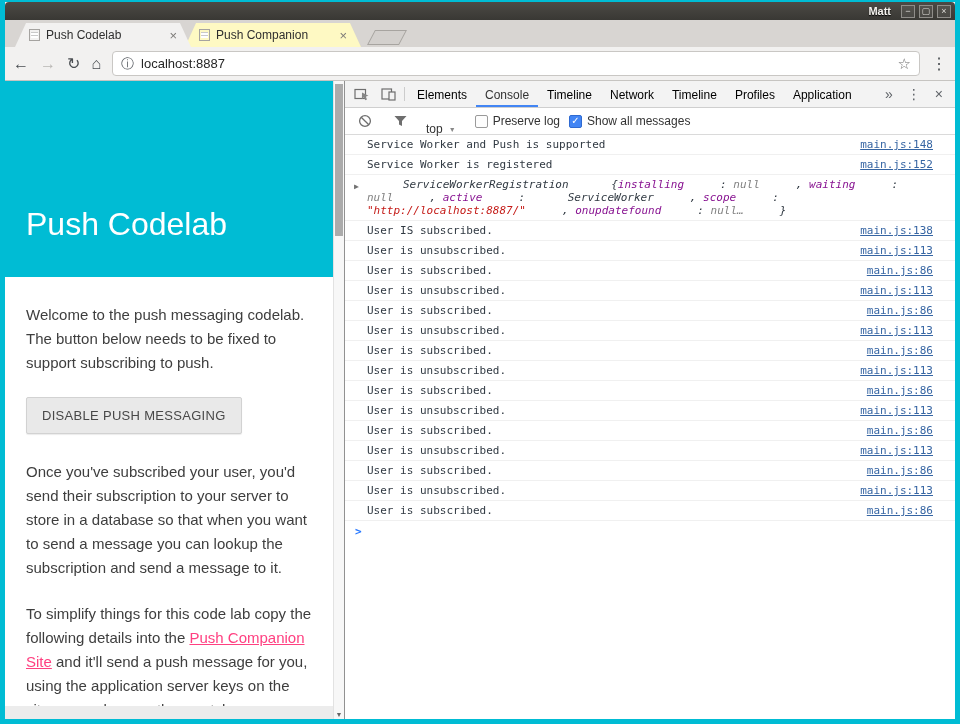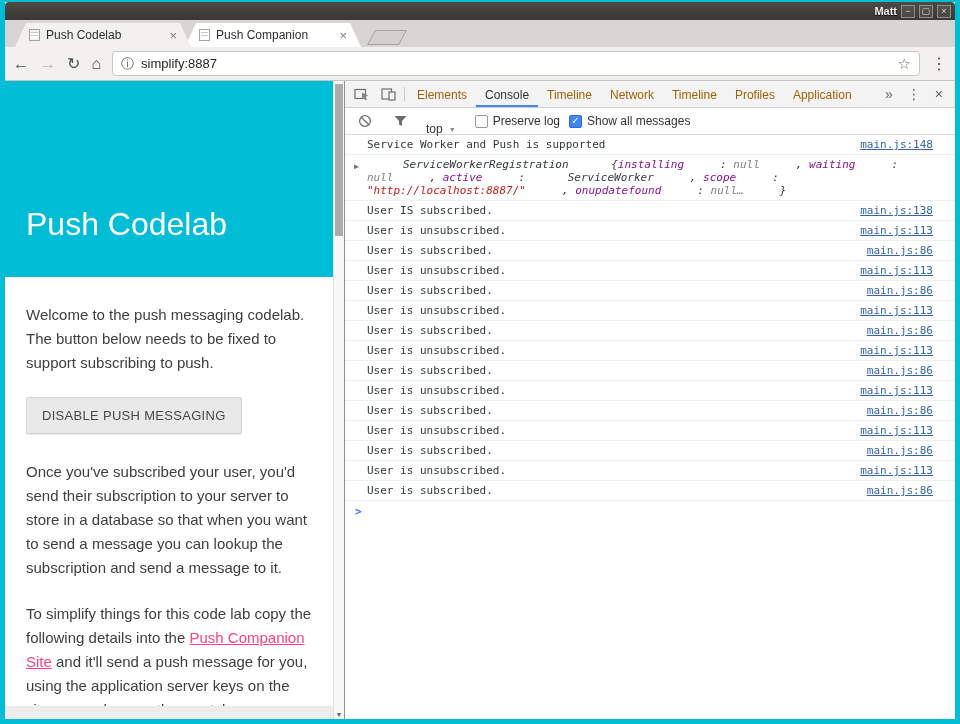--- a/index.html
+++ b/index.html
@@ -6,29 +6,29 @@
     --accent:#00bcd4; --pink:#ff4081; --dtblue:#4285f4;
     --console-link:#3665a3; --key:#881391; --string:#c41a16; --nullc:#808080;
   }
   *{box-sizing:border-box;}
   body{margin:0;font-family:"Liberation Sans",sans-serif;background:#555;}
   .window{width:960px;height:724px;border:5px solid var(--accent);border-top-width:2px;
     display:flex;flex-direction:column;background:#f2f1f0;overflow:hidden;}
   
   .titlebar{height:18px;background:linear-gradient(#4c4a45,#393834);display:flex;align-items:center;
     justify-content:flex-end;padding:0 4px;gap:4px;border-radius:4px 4px 0 0;flex:none;}
-  .tb-user{color:#f5f3ef;font-size:11px;font-weight:bold;margin-right:0;text-shadow:0 1px 1px #000;}
+  .tb-user{color:#f5f3ef;font-size:11px;font-weight:bold;margin-right:6px;text-shadow:0 1px 1px #000;}
   .winbtn{width:14px;height:13px;border:1px solid #8f8d89;color:#dcdad6;font-size:9px;line-height:11px;
     text-align:center;background:rgba(255,255,255,0.07);cursor:default;}
   
   .tabstrip{height:27px;background:#d8d5d2;display:flex;align-items:flex-end;padding:0 0 0 10px;flex:none;}
   .btab{display:flex;align-items:center;gap:6px;height:24px;padding:0 14px;width:176px;
     clip-path:polygon(11px 0,calc(100% - 11px) 0,100% 100%,0 100%);filter:drop-shadow(0 0 1px rgba(0,0,0,0.45));}
   .btab.active{background:#f2f1f0;z-index:2;}
-  .btab.inactive{background:#ffffff;z-index:1;margin-left:-6px;}
+  .btab.inactive{background:#fef9c3;z-index:1;margin-left:-6px;}
   .favicon{width:11px;height:12px;background:#fff;border:1px solid #a5a3a0;flex:none;
     background-image:repeating-linear-gradient(#fff 0 2px,#c9c9c9 2px 3px);background-clip:content-box;padding:2px 1px;}
   .btab-title{flex:1;font-size:12px;color:#2f2f2f;white-space:nowrap;overflow:hidden;text-overflow:ellipsis;}
   .btab-close{color:#7d7b78;font-size:13px;line-height:13px;}
   .newtab{width:32px;height:15px;margin:0 0 2px 10px;background:#d3d0cd;border:1px solid #a7a4a0;
     transform:skewX(-28deg);align-self:flex-end;}
   
   .toolbar{height:34px;background:#f2f1f0;border-bottom:1px solid #c6c4c1;display:flex;align-items:center;
     padding:0 8px;gap:11px;flex:none;}
   .nav{font-size:16px;color:#494d51;line-height:16px;cursor:default;}
@@ -55,21 +55,21 @@
   .page-scrollbar{position:absolute;top:0;right:0;bottom:0;width:11px;background:#f7f7f7;border-left:1px solid #e2e2e2;}
   .sb-thumb{position:absolute;top:3px;left:1px;width:8px;height:152px;background:#ababab;}
   .sb-down{position:absolute;bottom:1px;left:0;width:100%;text-align:center;font-size:7px;color:#666;}
   
   .devtools{flex:1;min-width:0;display:flex;flex-direction:column;background:#fff;border-left:1px solid #919191;}
   .dt-tabbar{height:27px;flex:none;background:#f3f3f3;border-bottom:1px solid #cfcfcf;display:flex;
     align-items:stretch;padding-left:4px;font-size:12px;color:#5a5a5a;}
   .dt-iconbtn{width:26px;display:flex;align-items:center;justify-content:center;flex:none;}
   .dt-sep{width:1px;background:#ccc;margin:6px 3px;}
   .dt-tabs{display:flex;}
-  .dt-tab{padding:7px 9px 0;font-size:12px;color:#a16207;white-space:nowrap;}
+  .dt-tab{padding:7px 9px 0;font-size:12px;color:#000000;white-space:nowrap;}
   .dt-tab.active{color:#333;border-bottom:2px solid var(--dtblue);}
   .dt-right{margin-left:auto;display:flex;align-items:center;gap:14px;padding:0 12px;color:#5f6368;}
   .dt-right span{font-size:14px;}
   .dt-ctoolbar{height:27px;flex:none;border-bottom:1px solid #dadada;display:flex;align-items:center;
     padding:0 7px;gap:9px;font-size:12px;color:#333;}
   .ctx{display:flex;align-items:center;gap:6px;margin:16px 10px 0 4px;}
   .dd{font-size:7px;color:#888;}
   .chk{display:flex;align-items:center;gap:5px;}
   .box{width:13px;height:13px;border:1px solid #9a9a9a;background:#fdfdfd;border-radius:2px;
     display:flex;align-items:center;justify-content:center;}
@@ -116,21 +116,21 @@
     <div class="newtab"></div>
   </div>
 
   <div class="toolbar">
     <span class="nav">←</span>
     <span class="nav disabled">→</span>
     <span class="nav">↻</span>
     <span class="nav">⌂</span>
     <div class="urlbar">
       <span class="info">ⓘ</span>
-      <span class="url">simplify:8887</span>
+      <span class="url">localhost:8887</span>
       <span class="star">☆</span>
     </div>
     <span class="nav">⋮</span>
   </div>
 
   <div class="content">
 
     <div class="page">
       <div class="page-inner">
         <div class="page-header">
@@ -210,20 +210,24 @@
         </label>
       </div>
 
       <div class="dt-console">
         <div>
             <div class="crow">
               <span class="cmsg">Service Worker and Push is supported</span>
               <a class="csrc">main.js:148</a>
             </div>
             <div class="crow">
+              <span class="cmsg">Service Worker is registered</span>
+              <a class="csrc">main.js:152</a>
+            </div>
+            <div class="crow">
               <span class="disclosure">▶</span>
               <span class="preview"><span class="tk-cls">ServiceWorkerRegistration </span><span class="tk-plain">{</span><span class="tk-key">installing</span><span class="tk-plain">: </span><span class="tk-null">null</span><span class="tk-plain">, </span><span class="tk-key">waiting</span><span class="tk-plain">: </span><span class="tk-null">null</span><span class="tk-plain">, </span><span class="tk-key">active</span><span class="tk-plain">: </span><span class="tk-objval">ServiceWorker</span><span class="tk-plain">, </span><span class="tk-key">scope</span><span class="tk-plain">: </span><span class="tk-str">"http://localhost:8887/"</span><span class="tk-plain">, </span><span class="tk-key">onupdatefound</span><span class="tk-plain">: </span><span class="tk-null">null…</span><span class="tk-plain">}</span></span>
             </div>
             <div class="crow">
               <span class="cmsg">User IS subscribed.</span>
               <a class="csrc">main.js:138</a>
             </div>
             <div class="crow">
               <span class="cmsg">User is unsubscribed.</span>
               <a class="csrc">main.js:113</a>

